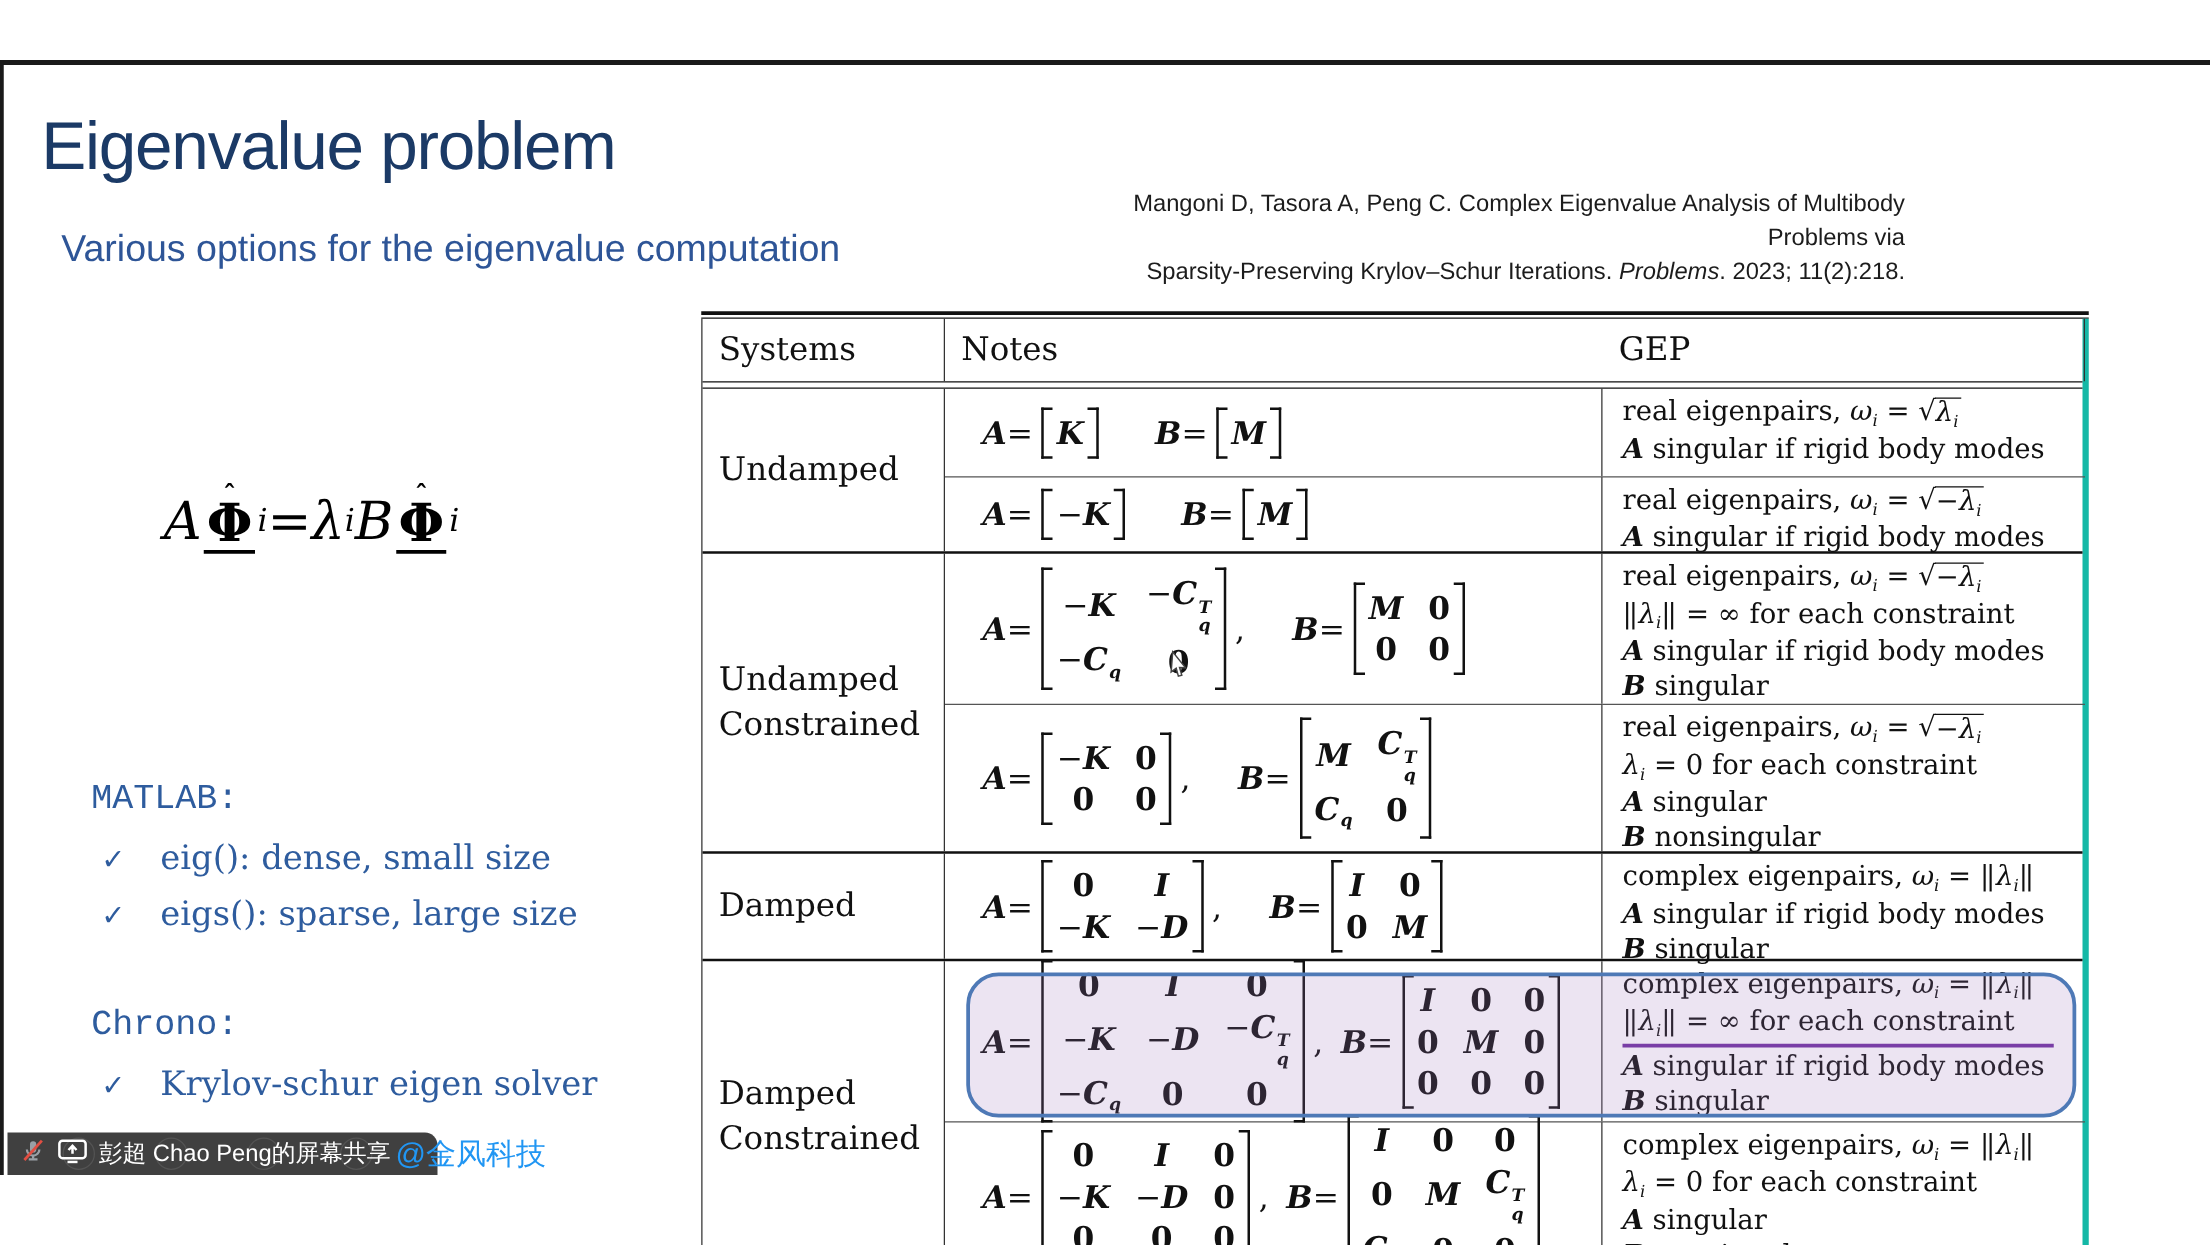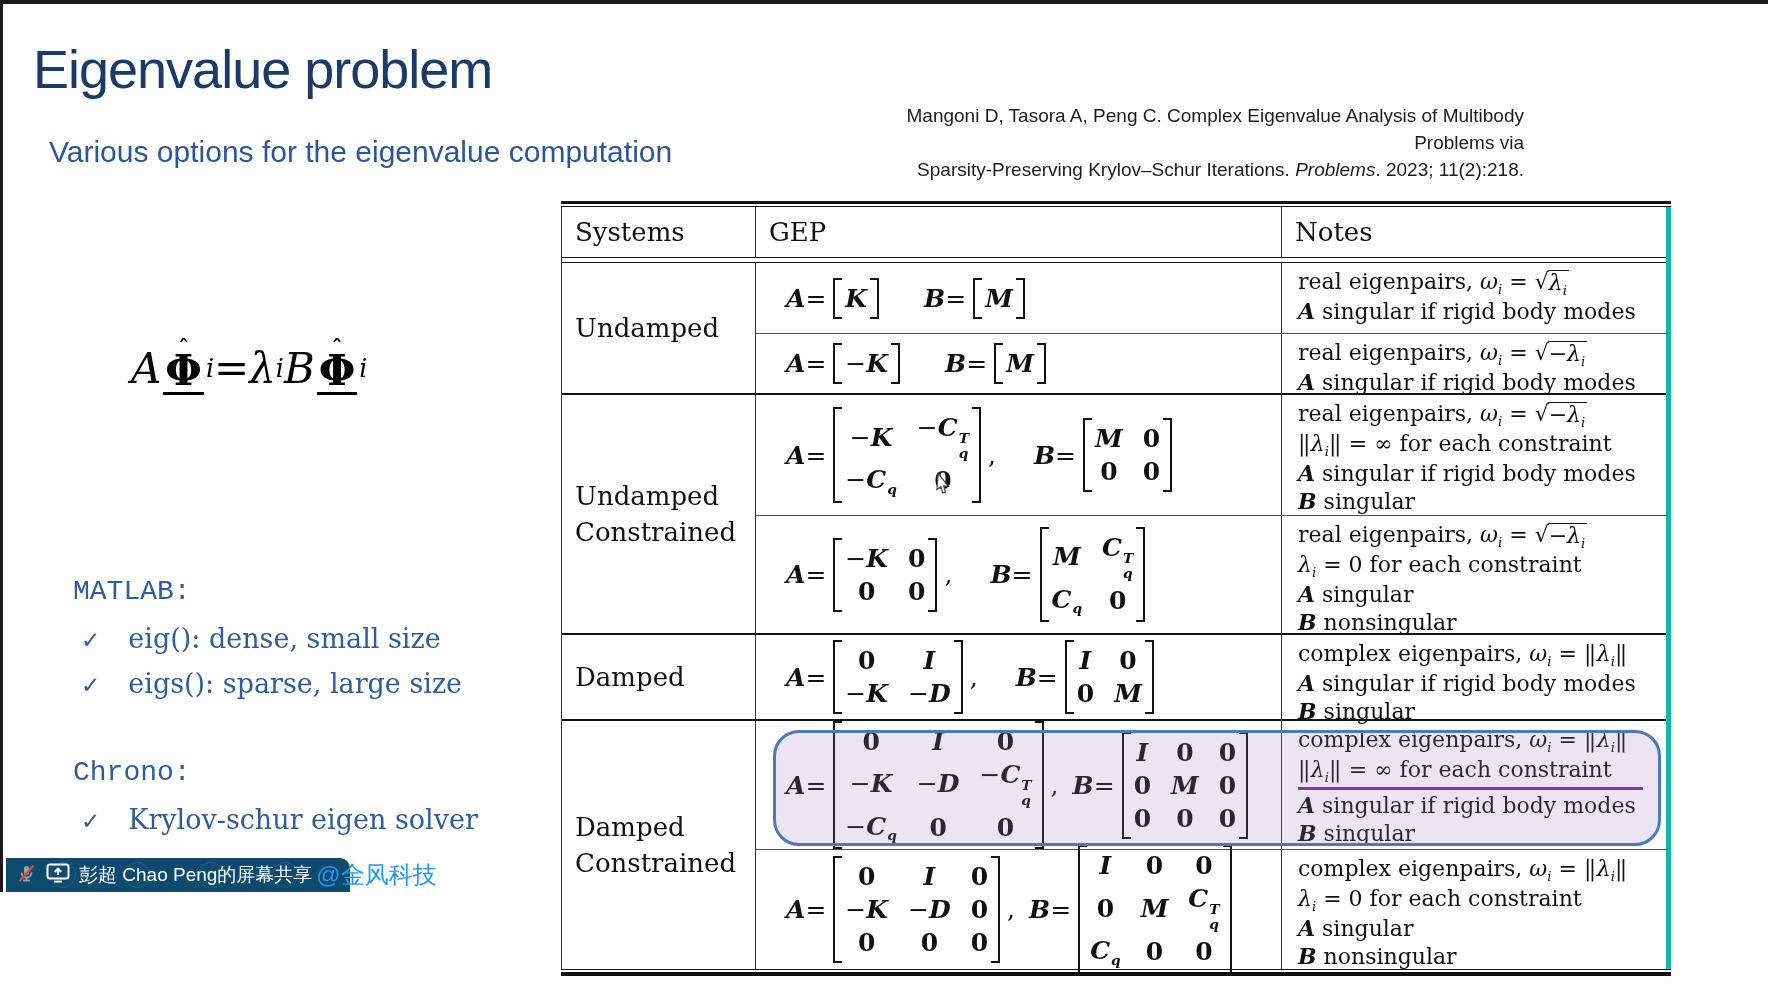--- a/index.html
+++ b/index.html
@@ -1,20 +1,20 @@
 <!DOCTYPE html>
 <html><head>
 <meta charset="utf-8">
 <style>
   * { box-sizing: border-box; margin: 0; padding: 0; }
   html,body { width:1768px; height:996px; background:#fff; overflow:hidden; }
   .slide{
     position:relative; width:1768px; height:892px; background:#ffffff;
     border-top:4px solid #1a1a1a; border-left:3px solid #1a1a1a;
-    font-family:"Liberation Sans", sans-serif; color:#111;
+    font-family:"Liberation Sans", sans-serif; color:#111;margin-top:48px;
   }
   
   .title{
     position:absolute; left:30px; top:34px; font-size:54px; font-weight:400;
     color:#1b3a66; letter-spacing:-1px;
   }
   .subtitle{
     position:absolute; left:46px; top:131px; font-size:30px; color:#2e5597;
   }
   .citation{
@@ -94,21 +94,21 @@
   .hl-box{
     position:absolute; left:770px; top:726px; width:888px; height:116px;
     border:3px solid #4e79b6; border-radius:26px;
     background:rgba(158,118,188,0.20); pointer-events:none; z-index:5;
   }
   
   .cursor{ position:absolute; left:930px; top:468px; z-index:8; }
   
   .share-bar{
     position:absolute; left:3px; bottom:0; height:34px; width:344px;
-    background:#0c4a6e; border-radius:0 10px 0 0; display:flex; align-items:center;
+    background:#404040; border-radius:0 10px 0 0; display:flex; align-items:center;
     padding:0 8px 0 10px; z-index:10;
   }
   .share-bar .icon{ flex:0 0 auto; margin-right:9px; position:relative; z-index:2;}
   .share-label{ color:#fff; font-size:19px; white-space:nowrap; position:relative; z-index:2; }
   .watermark{ color:#2196f3; font-size:24px; margin-left:4px; white-space:nowrap; position:relative; z-index:2;}
   .wm-circle{ position:absolute; top:4px; width:26px; height:26px; border-radius:50%;
     border:1.5px solid rgba(255,255,255,0.10); z-index:1; }
 </style>
 </head>
 <body>
@@ -150,22 +150,22 @@
           <span>Krylov-schur eigen solver</span>
         </div>
       </div>
     </div>
 
   <div class="etable" id="etable">
       <div class="rule-top"></div>
       <div class="tinner">
         <div class="thead">
           <div class="cell sys-col">Systems</div>
+          <div class="cell ">Notes</div>
           <div class="cell gep-col">GEP</div>
-          <div class="cell ">Notes</div>
         </div>
         <div class="rule-mid"></div>
         <div class="tsection" style="grid-template-rows: 70px 60px;">
           <div class="sys-cell" style="grid-row: 1 / span 2;">
             <div>Undamped</div>
           </div>
           <div class="gep-cell" style="grid-row: 1;">
             <span class="eq"><span class="m-bi">A</span> = <span class="mat" style="grid-template-columns: repeat(1, auto);">
                 <span class="mtok"><span class="m-bi">K</span></span>
               </span></span>

